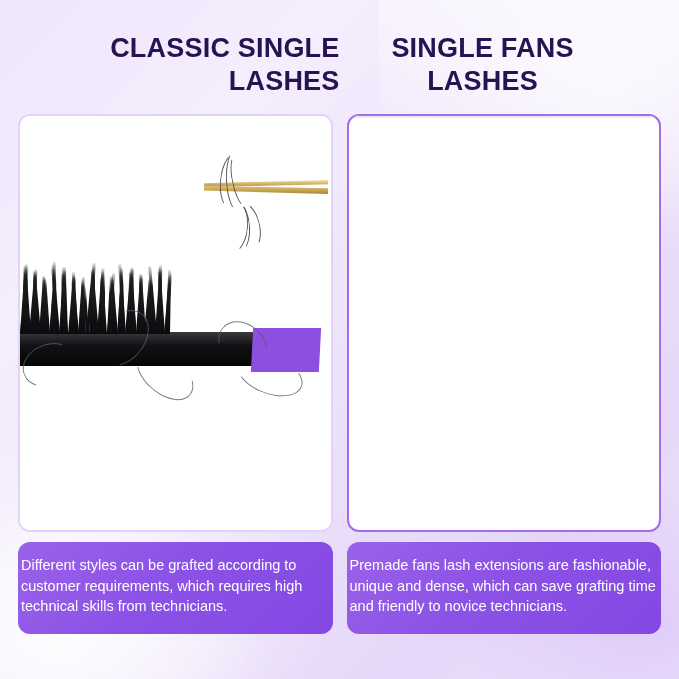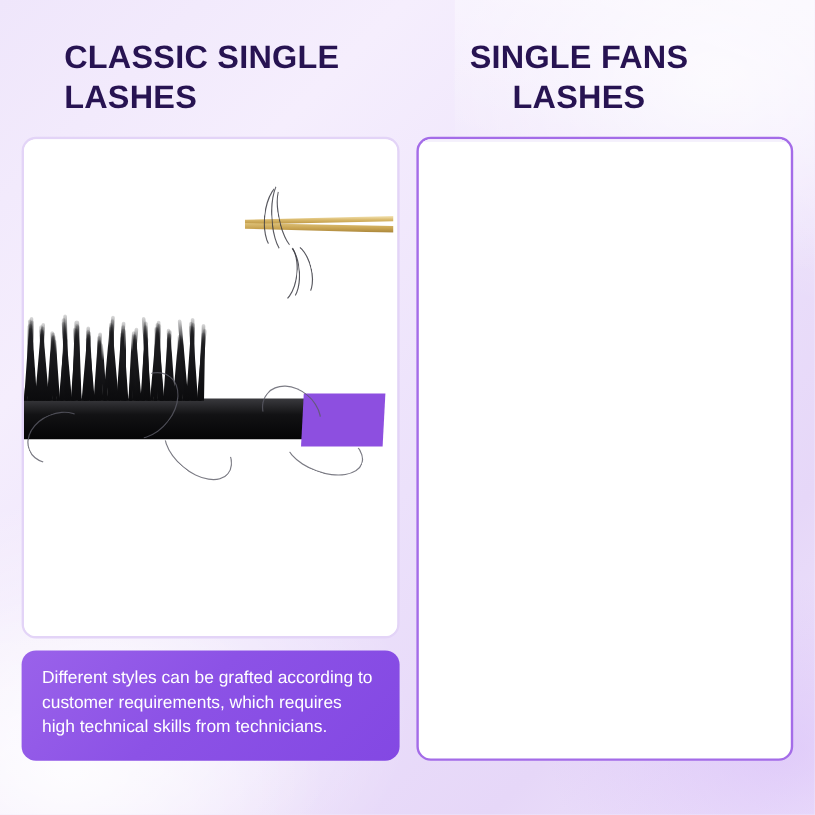--- a/index.html
+++ b/index.html
@@ -57,21 +57,21 @@
   }
   .head-title {
     color: #271352;
     font-size: 27px;
     font-weight: bold;
     line-height: 1.24;
     text-align: center;
     letter-spacing: 0.2px;
     white-space: pre-line;
   }
-  .head-title.left  { width: 286px; text-align: left; }
+  .head-title.left  { width: 286px; text-align: right; }
   .head-title.right { width: 286px; text-align: center; }
 
   .vs-badge {
     position: relative;
     width: 76px;
     height: 60px;
     flex: 0 0 76px;
     display: flex;
     align-items: center;
     justify-content: center;
@@ -191,21 +191,21 @@
 
   
   .caption {
     margin-top: 10px;
     height: 92px;
     border-radius: 12px;
     background: linear-gradient(135deg, #9a62ea 0%, #8c52e6 45%, #8348e3 100%);
     color: #ffffff;
     font-size: 14.5px;
     line-height: 1.42;
-    padding: 13px 17px;
+    padding: 13px 3px;
     box-sizing: border-box;
     display: flex;
     align-items: flex-start;
   }
   .caption span { display: block; }
 </style>
 </head>
 <body>
 
 <div id="page">
@@ -371,16 +371,19 @@
 
           <div class="rstage">
 
             <div class="fans" id="premade-fans"></div>
 
           </div>
         </div>
 
       </div>
 
+      <div class="caption">
+        <span>Premade fans lash extensions are fashionable, unique and dense, which can save grafting time and friendly to novice technicians.</span>
+      </div>
     </div>
 
   </div>
 </div>
 
 </body></html>

